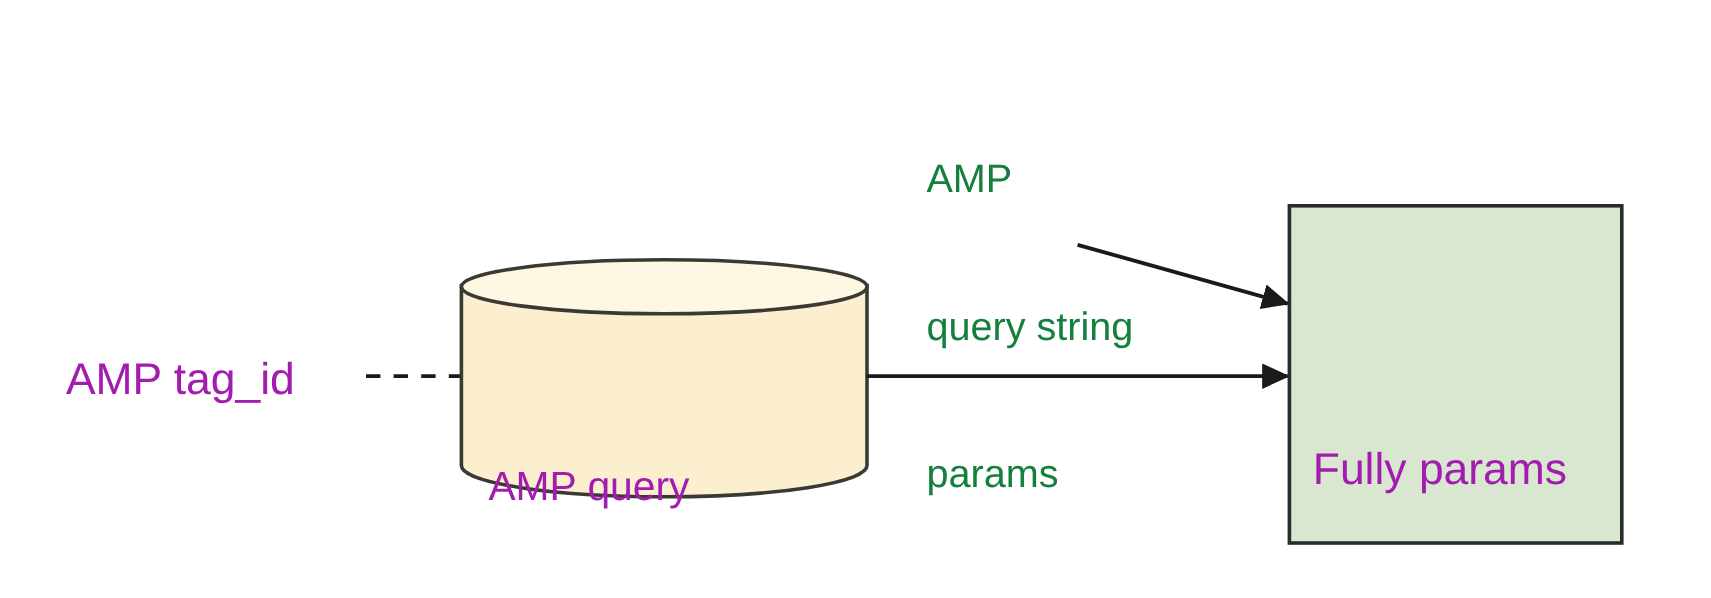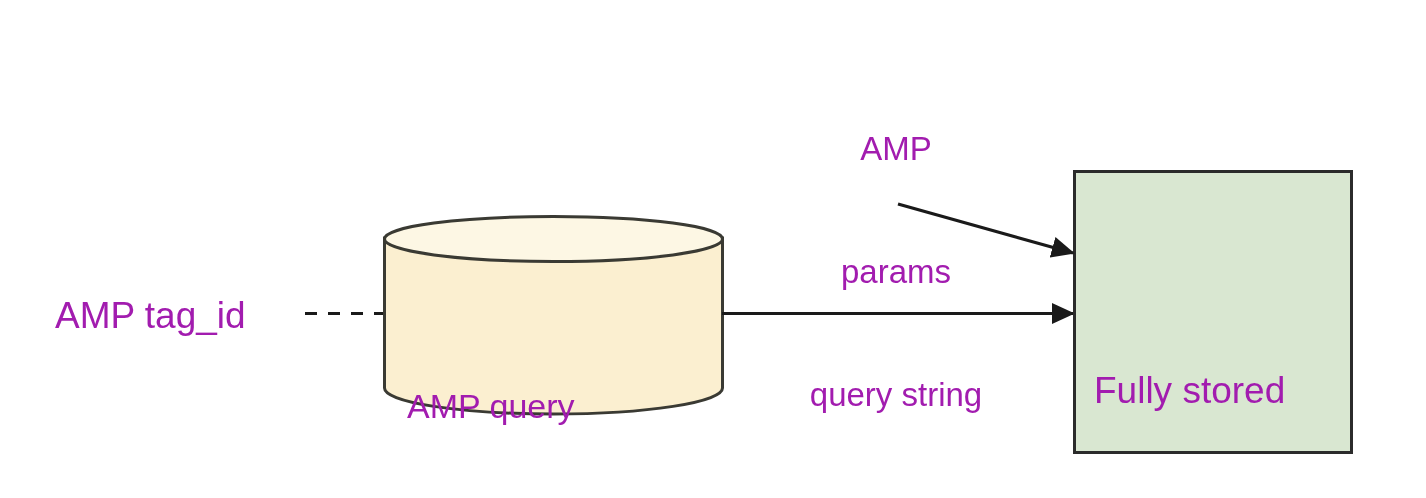--- a/index.html
+++ b/index.html
@@ -52,24 +52,23 @@
   #ortb-label {
     left: 1094px;
     top: 266px;
     font-size: 37px;
     line-height: 50px;
   }
   #query-params-label {
     left: 772px;
     top: 46px;
     width: 248px;
-    text-align: center;
     font-size: 33px;
     line-height: 41px;
-    color: #a21caf;
+    color: #15803d;
   }
 </style>
 </head>
 <body>
 
 <div id="diagram-canvas">
 
   <svg class="diagram-svg" viewBox="0 0 1426 498">
     <defs>
       <marker id="arrow-filled" viewBox="0 0 10 10" refX="9.2" refY="5" markerWidth="7.2" markerHeight="7.2" orient="auto-start-reverse">
@@ -91,23 +90,23 @@
   </svg>
 
   <div class="label-text" id="amp-tag-id-label">AMP tag_id</div>
 
   <div class="label-text" id="cylinder-label">
     <div>AMP query</div>
     
   </div>
 
   <div class="label-text" id="ortb-label">
-    <div>Fully stored</div>
+    <div>Fully params</div>
     
   </div>
 
   <div class="label-text" id="query-params-label">
     <div>AMP</div>
+    <div>query string</div>
     <div>params</div>
-    <div>query string</div>
   </div>
 
 </div>
 
 </body></html>

